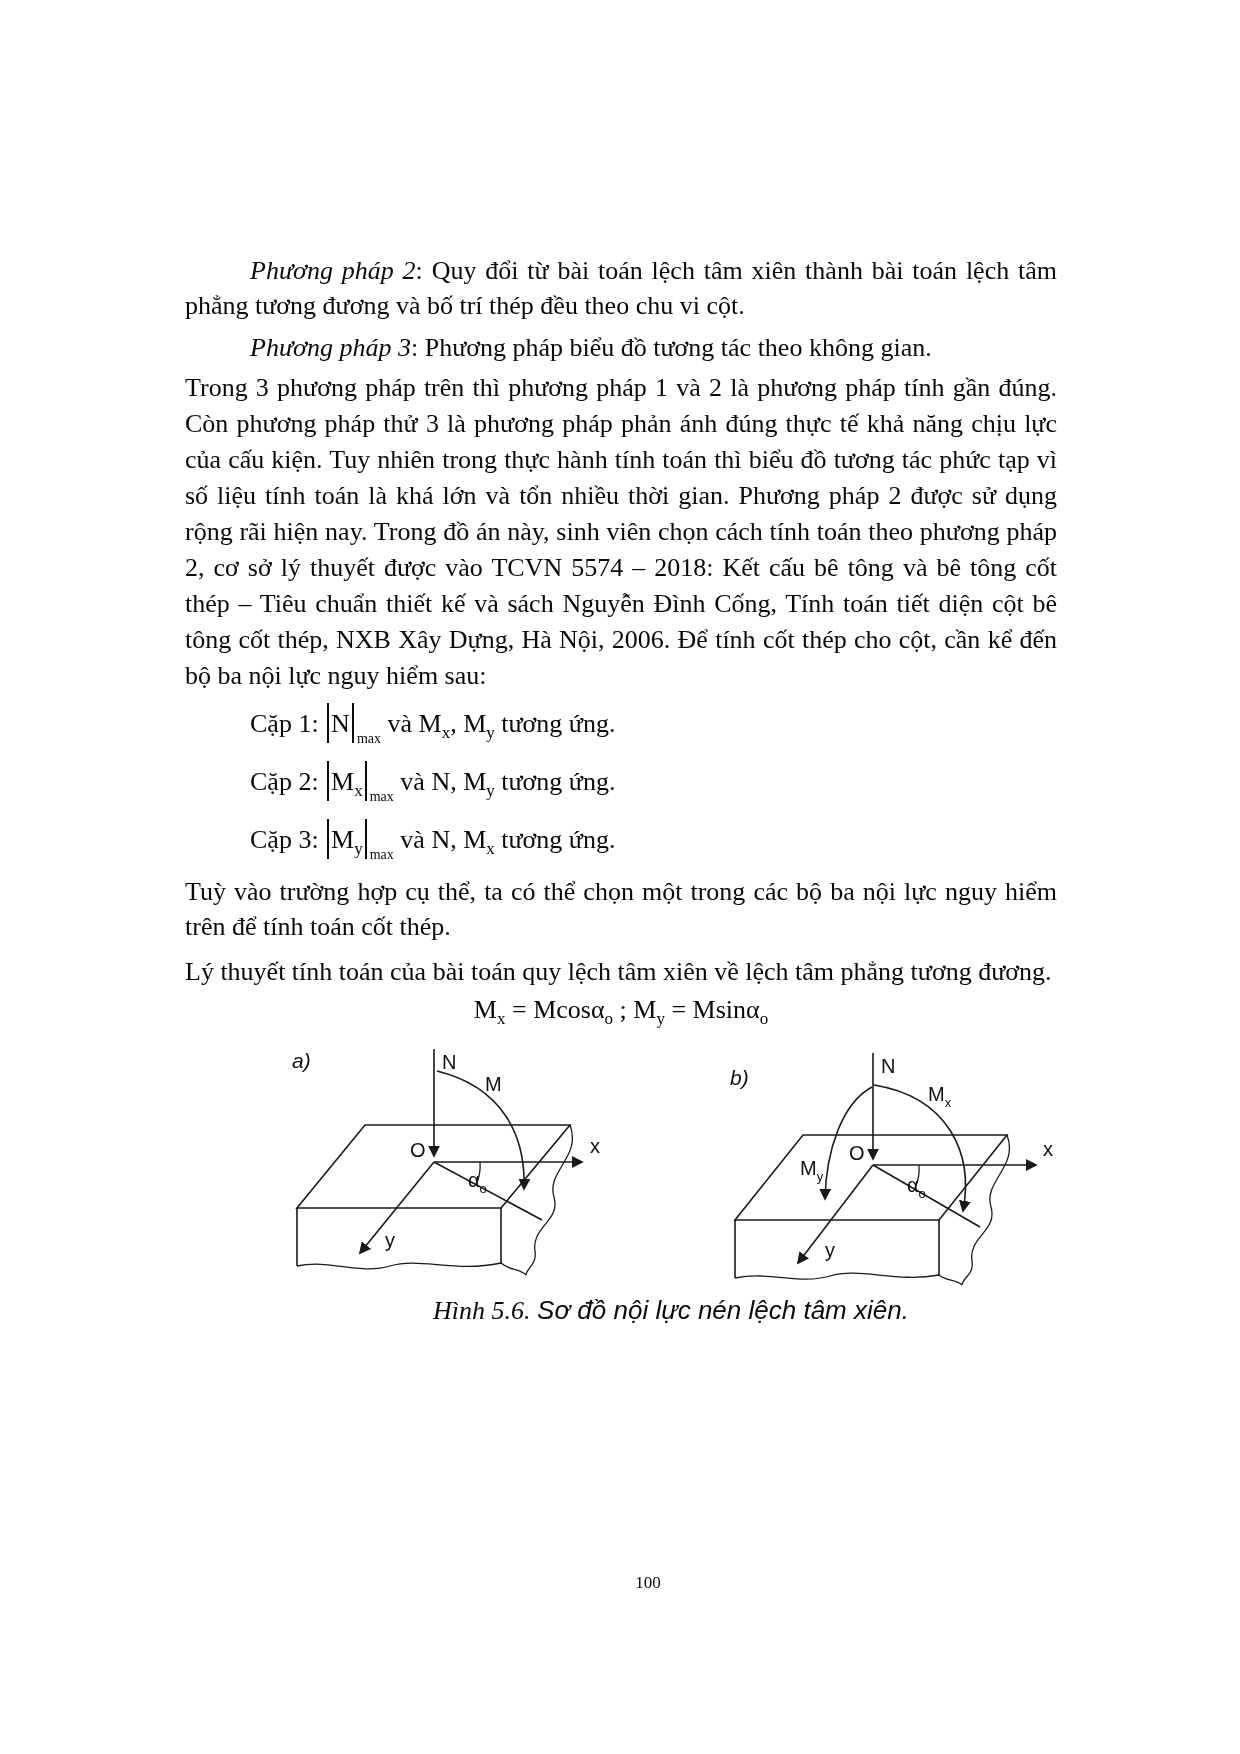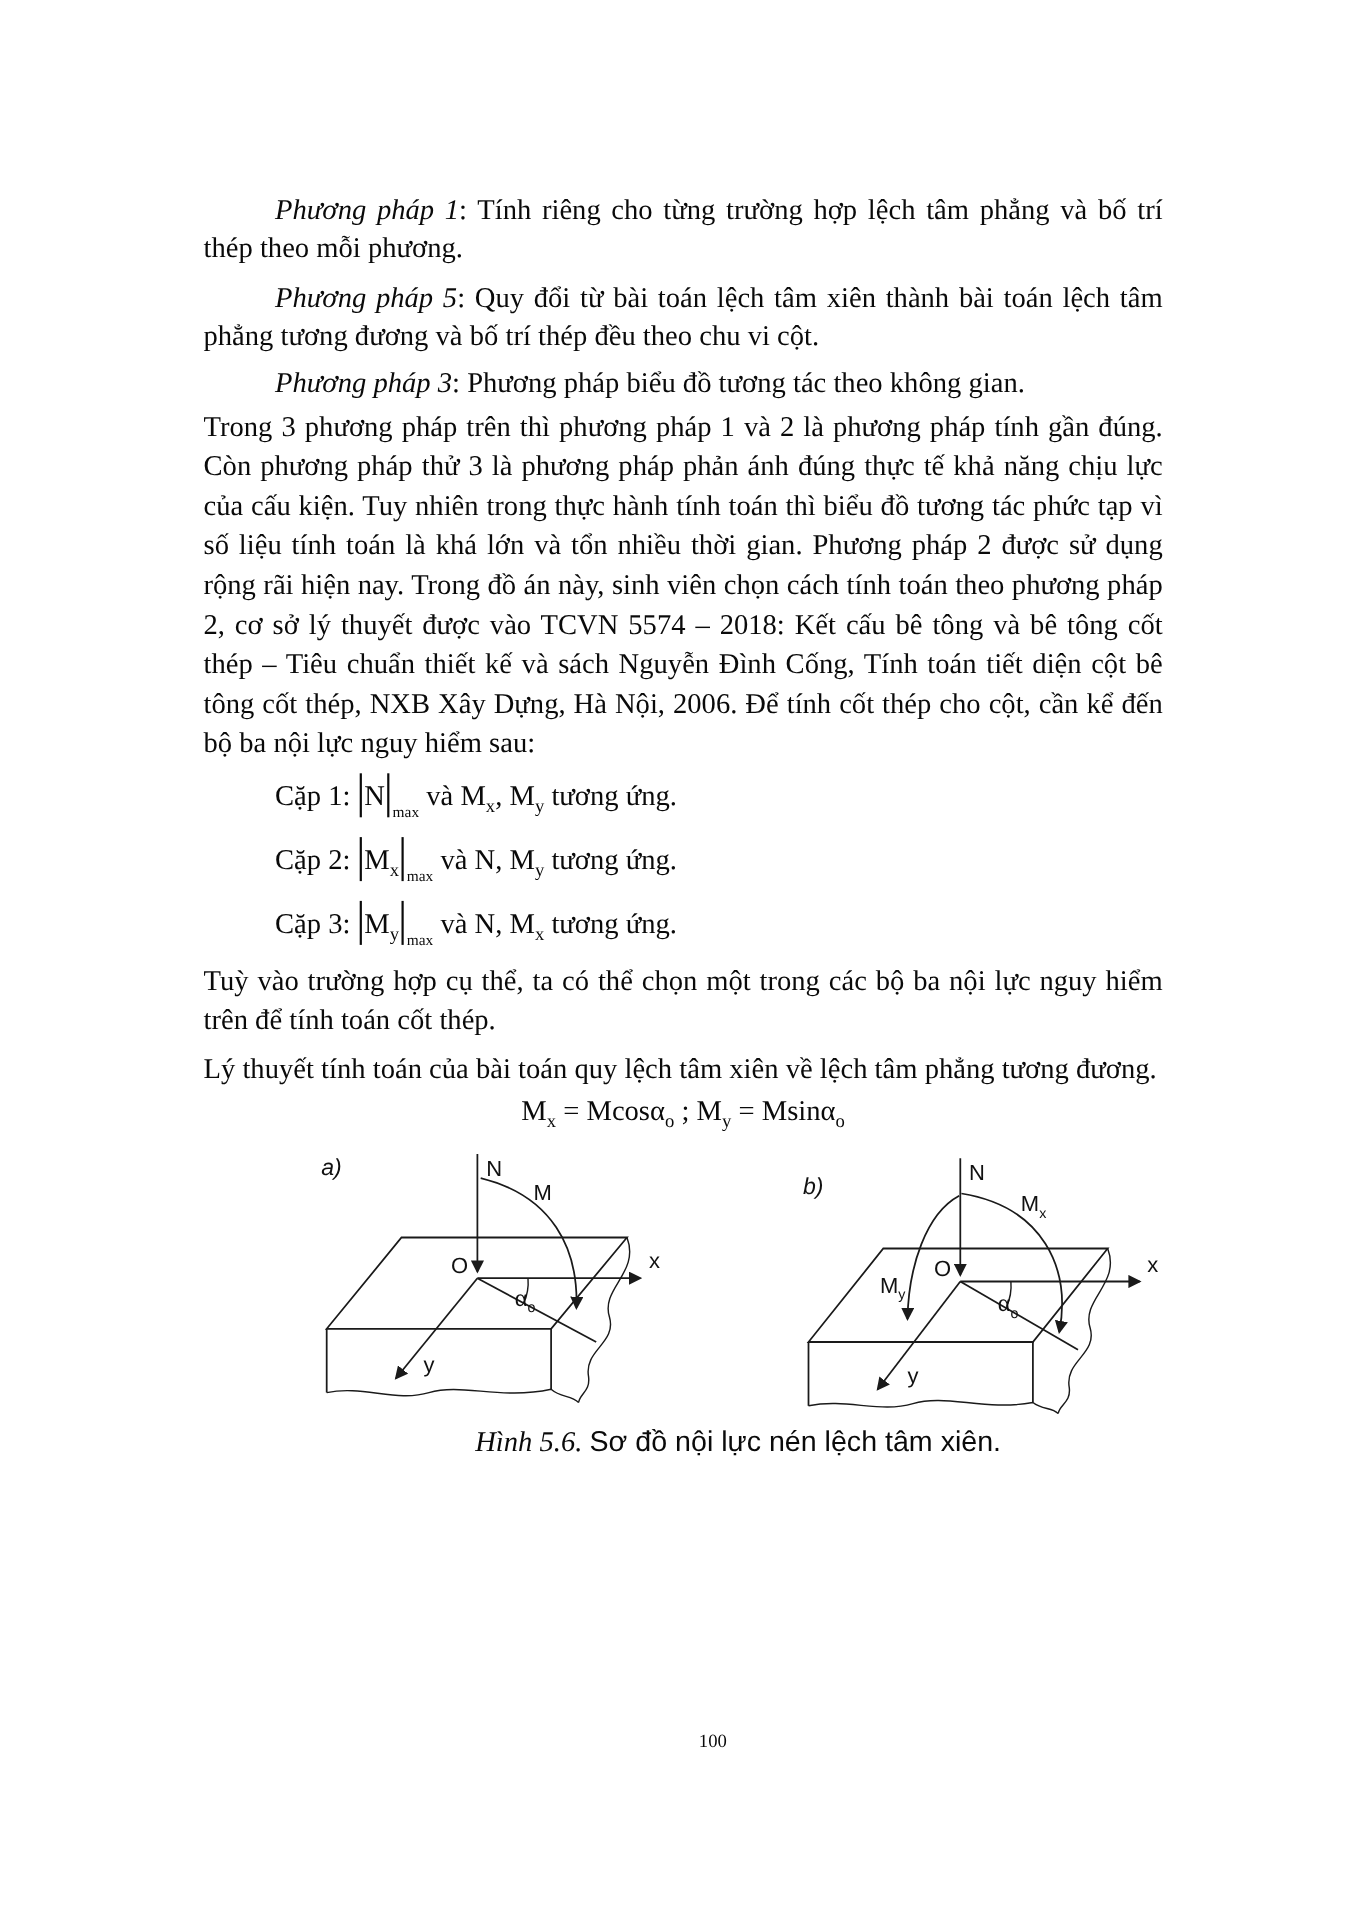--- a/index.html
+++ b/index.html
@@ -5,44 +5,43 @@
   html,body{margin:0;padding:0;background:#ffffff;}
   #page{
     position:relative;width:1240px;height:1754px;background:#ffffff;
     font-family:"Liberation Serif","DejaVu Serif",serif;color:#0a0a0a;
     overflow:hidden;
   }
   .col{position:absolute;left:185px;width:872px;}
   .body-text{font-size:26px;line-height:35px;text-align:justify;}
   .indent{text-indent:65px;}
   .run-i{font-style:italic;}
-  .run-si{font-family:"Liberation Sans","DejaVu Sans",sans-serif;}
+  .run-si{font-style:italic;font-family:"Liberation Sans","DejaVu Sans",sans-serif;}
   sub.run-sub{font-size:17px;line-height:0;}
   sub.run-max{font-size:14px;line-height:0;vertical-align:baseline;position:relative;top:11px;margin-left:1px;}
   .run-bar{display:inline-block;width:2px;height:40px;background:#0a0a0a;vertical-align:-11px;margin:0 2px;}
   .pair-row{position:absolute;left:185px;width:872px;padding-left:65px;box-sizing:border-box;
     font-size:26px;line-height:44px;text-align:left;}
   .equation{font-size:26px;text-align:center;}
   .caption{font-size:26px;text-align:center;}
   .pagenum{position:absolute;left:560px;top:1573px;width:176px;text-align:center;font-size:17px;}
   .figsvg{position:absolute;}
   .figtxt{font-family:"Liberation Sans","DejaVu Sans",sans-serif;font-size:20px;fill:#111;}
   .figsub{font-size:13px;}
   .figpanel{font-family:"Liberation Sans","DejaVu Sans",sans-serif;font-style:italic;font-size:21px;fill:#111;}
   .stroke{fill:none;stroke:#1a1a1a;stroke-width:1.6;}
   .stroke-thin{fill:none;stroke:#1a1a1a;stroke-width:1.3;}
 </style>
 </head>
 <body>
 
 <div id="page">
 
-  <p class="col body-text indent" style="top:173px;margin:0;"><span class="run-i">Phương pháp 1</span><span>: Tính riêng cho từng trường hợp lệch tâm phẳng và bố trí thép theo mỗi phương.</span></p>
 
-  <p class="col body-text indent" style="top:253px;margin:0;"><span class="run-i">Phương pháp 5</span><span>: Quy đổi từ bài toán lệch tâm xiên thành bài toán lệch tâm phẳng tương đương và bố trí thép đều theo chu vi cột.</span></p>
+  <p class="col body-text indent" style="top:253px;margin:0;"><span class="run-i">Phương pháp 2</span><span>: Quy đổi từ bài toán lệch tâm xiên thành bài toán lệch tâm phẳng tương đương và bố trí thép đều theo chu vi cột.</span></p>
 
   <p class="col body-text indent" style="top:330px;margin:0;text-align:left;"><span class="run-i">Phương pháp 3</span><span>: Phương pháp biểu đồ tương tác theo không gian.</span></p>
 
   <p class="col body-text" style="top:370px;margin:0;line-height:36px;"><span>Trong 3 phương pháp trên thì phương pháp 1 và 2 là phương pháp tính gần đúng. Còn phương pháp thử 3 là phương pháp phản ánh đúng thực tế khả năng chịu lực của cấu kiện. Tuy nhiên trong thực hành tính toán thì biểu đồ tương tác phức tạp vì số liệu tính toán là khá lớn và tổn nhiều thời gian. Phương pháp 2 được sử dụng rộng rãi hiện nay. Trong đồ án này, sinh viên chọn cách tính toán theo phương pháp 2, cơ sở lý thuyết được vào TCVN 5574 – 2018: Kết cấu bê tông và bê tông cốt thép – Tiêu chuẩn thiết kế và sách Nguyễn Đình Cống, Tính toán tiết diện cột bê tông cốt thép, NXB Xây Dựng, Hà Nội, 2006. Để tính cốt thép cho cột, cần kể đến bộ ba nội lực nguy hiểm sau:</span></p>
 
   <div class="pair-row" style="top:702px;"><span>Cặp 1: </span><span class="run-bar"></span><span>N</span><span class="run-bar"></span><sub class="run-max">max</sub><span> và M</span><sub class="run-sub">x</sub><span>, M</span><sub class="run-sub">y</sub><span> tương ứng.</span></div>
   <div class="pair-row" style="top:760px;"><span>Cặp 2: </span><span class="run-bar"></span><span>M</span><sub class="run-sub">x</sub><span class="run-bar"></span><sub class="run-max">max</sub><span> và N, M</span><sub class="run-sub">y</sub><span> tương ứng.</span></div>
   <div class="pair-row" style="top:818px;"><span>Cặp 3: </span><span class="run-bar"></span><span>M</span><sub class="run-sub">y</sub><span class="run-bar"></span><sub class="run-max">max</sub><span> và N, M</span><sub class="run-sub">x</sub><span> tương ứng.</span></div>
 
   <p class="col body-text" style="top:874px;margin:0;"><span>Tuỳ vào trường hợp cụ thể, ta có thể chọn một trong các bộ ba nội lực nguy hiểm trên để tính toán cốt thép.</span></p>

